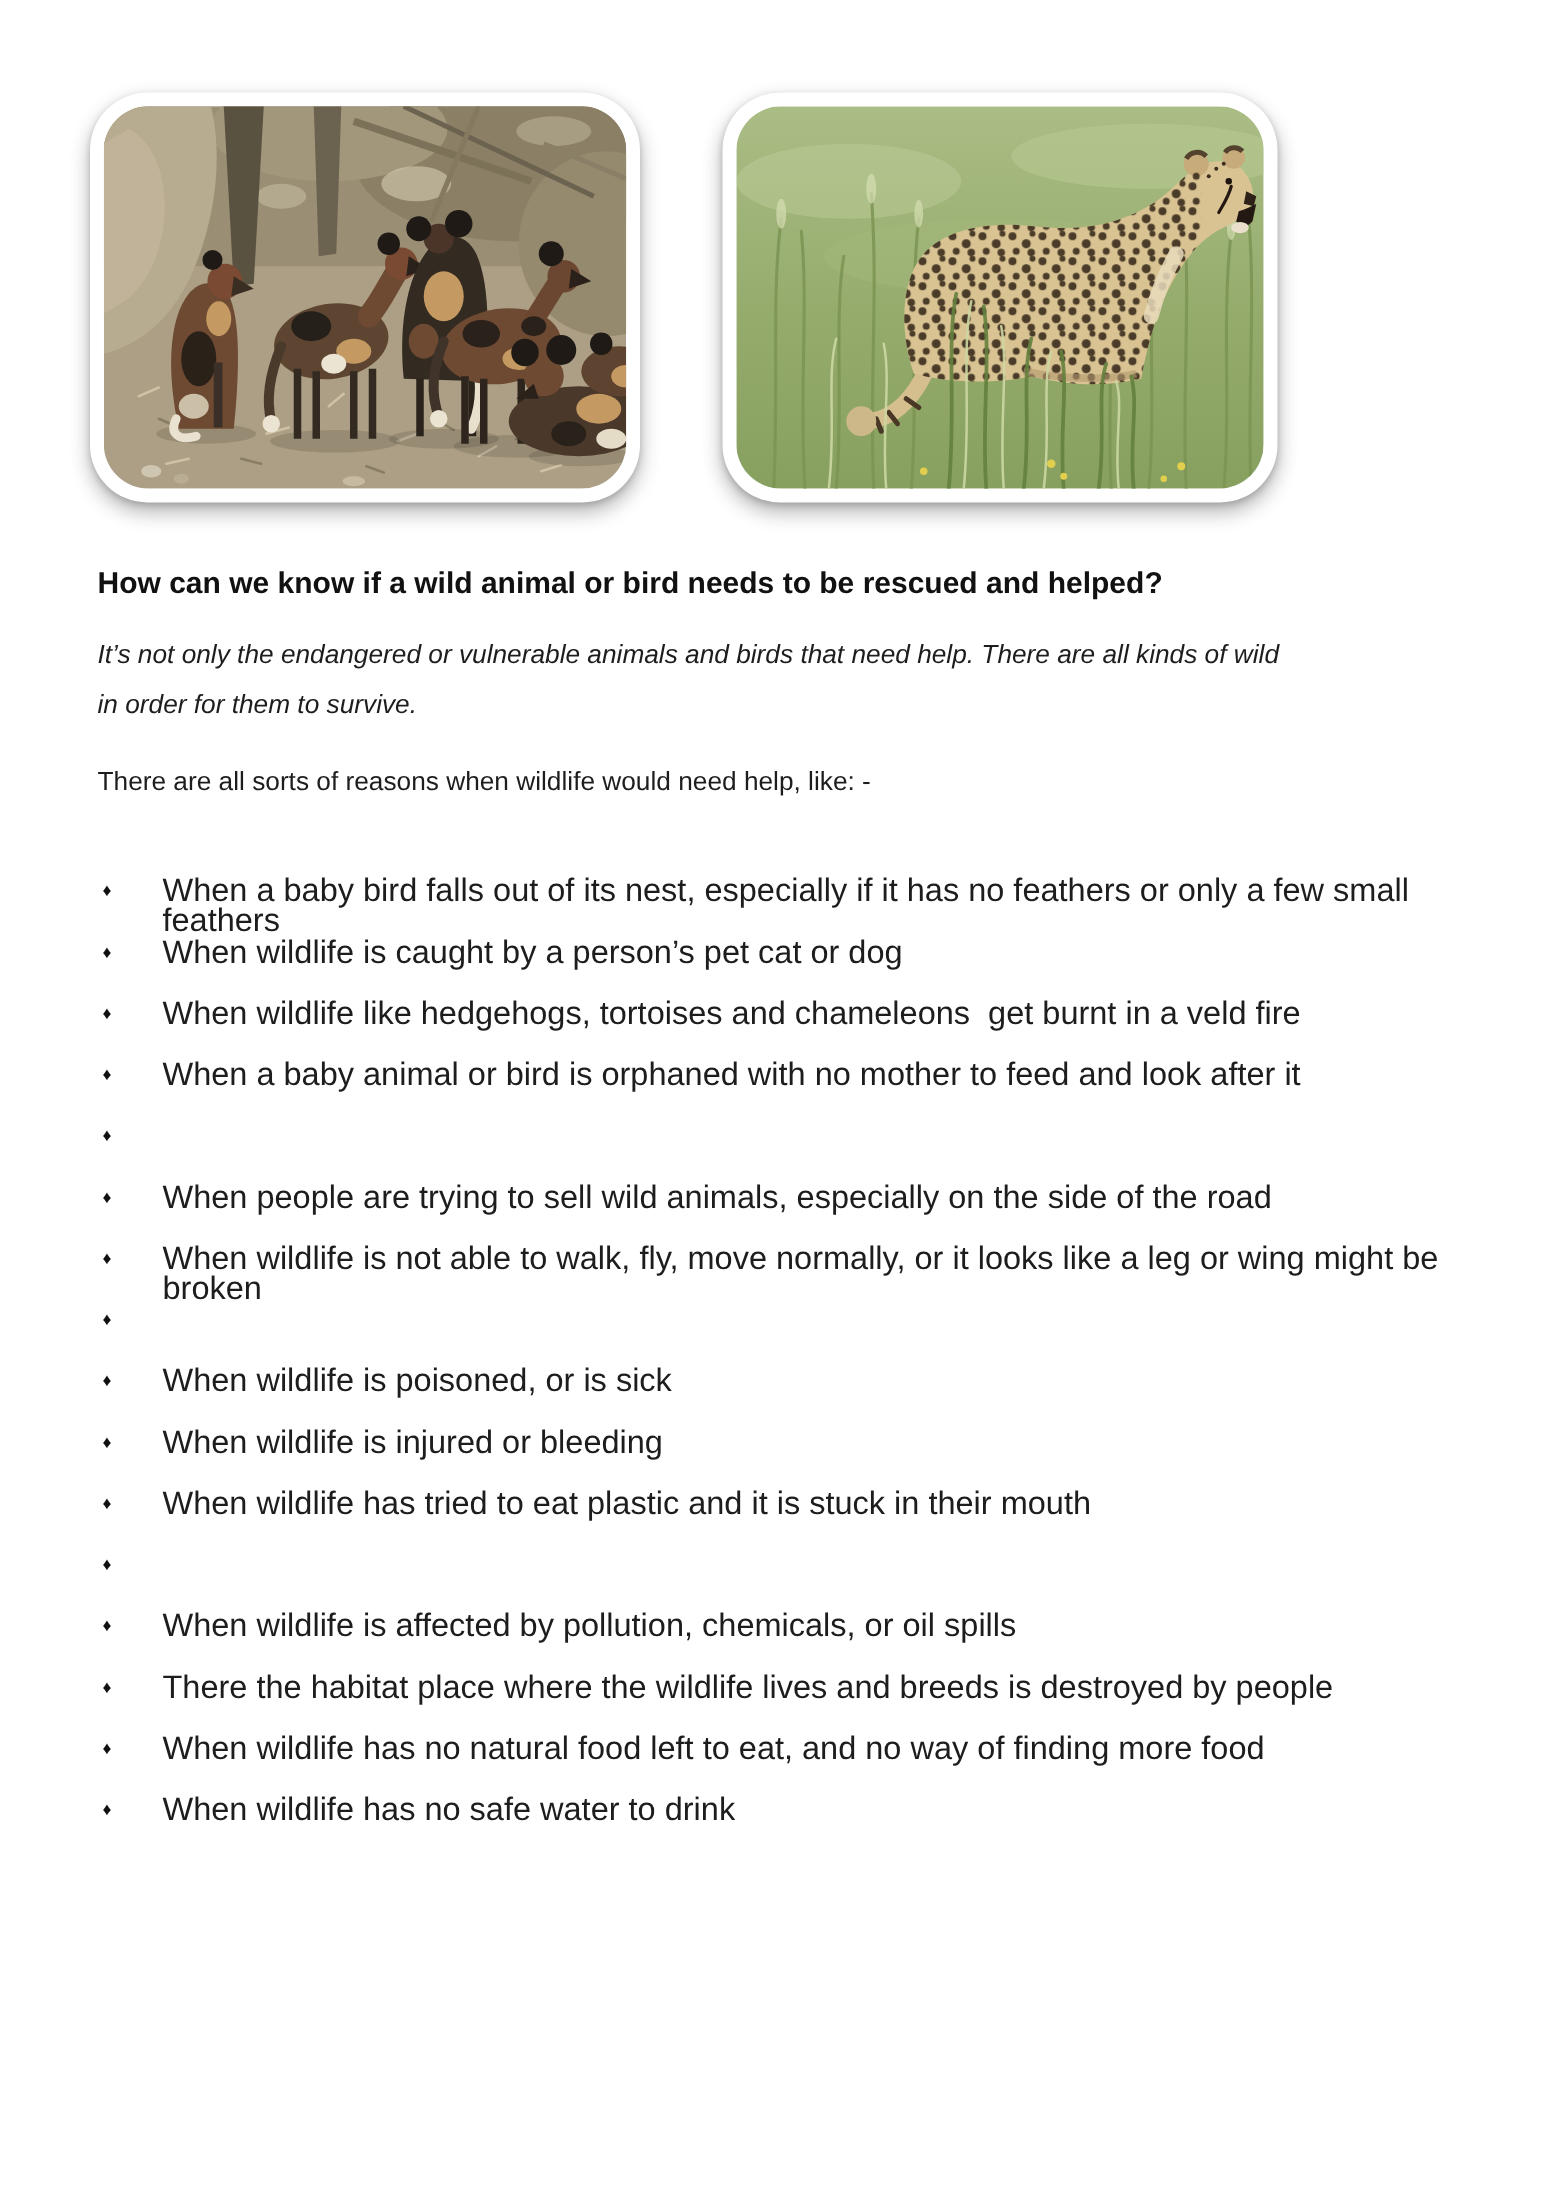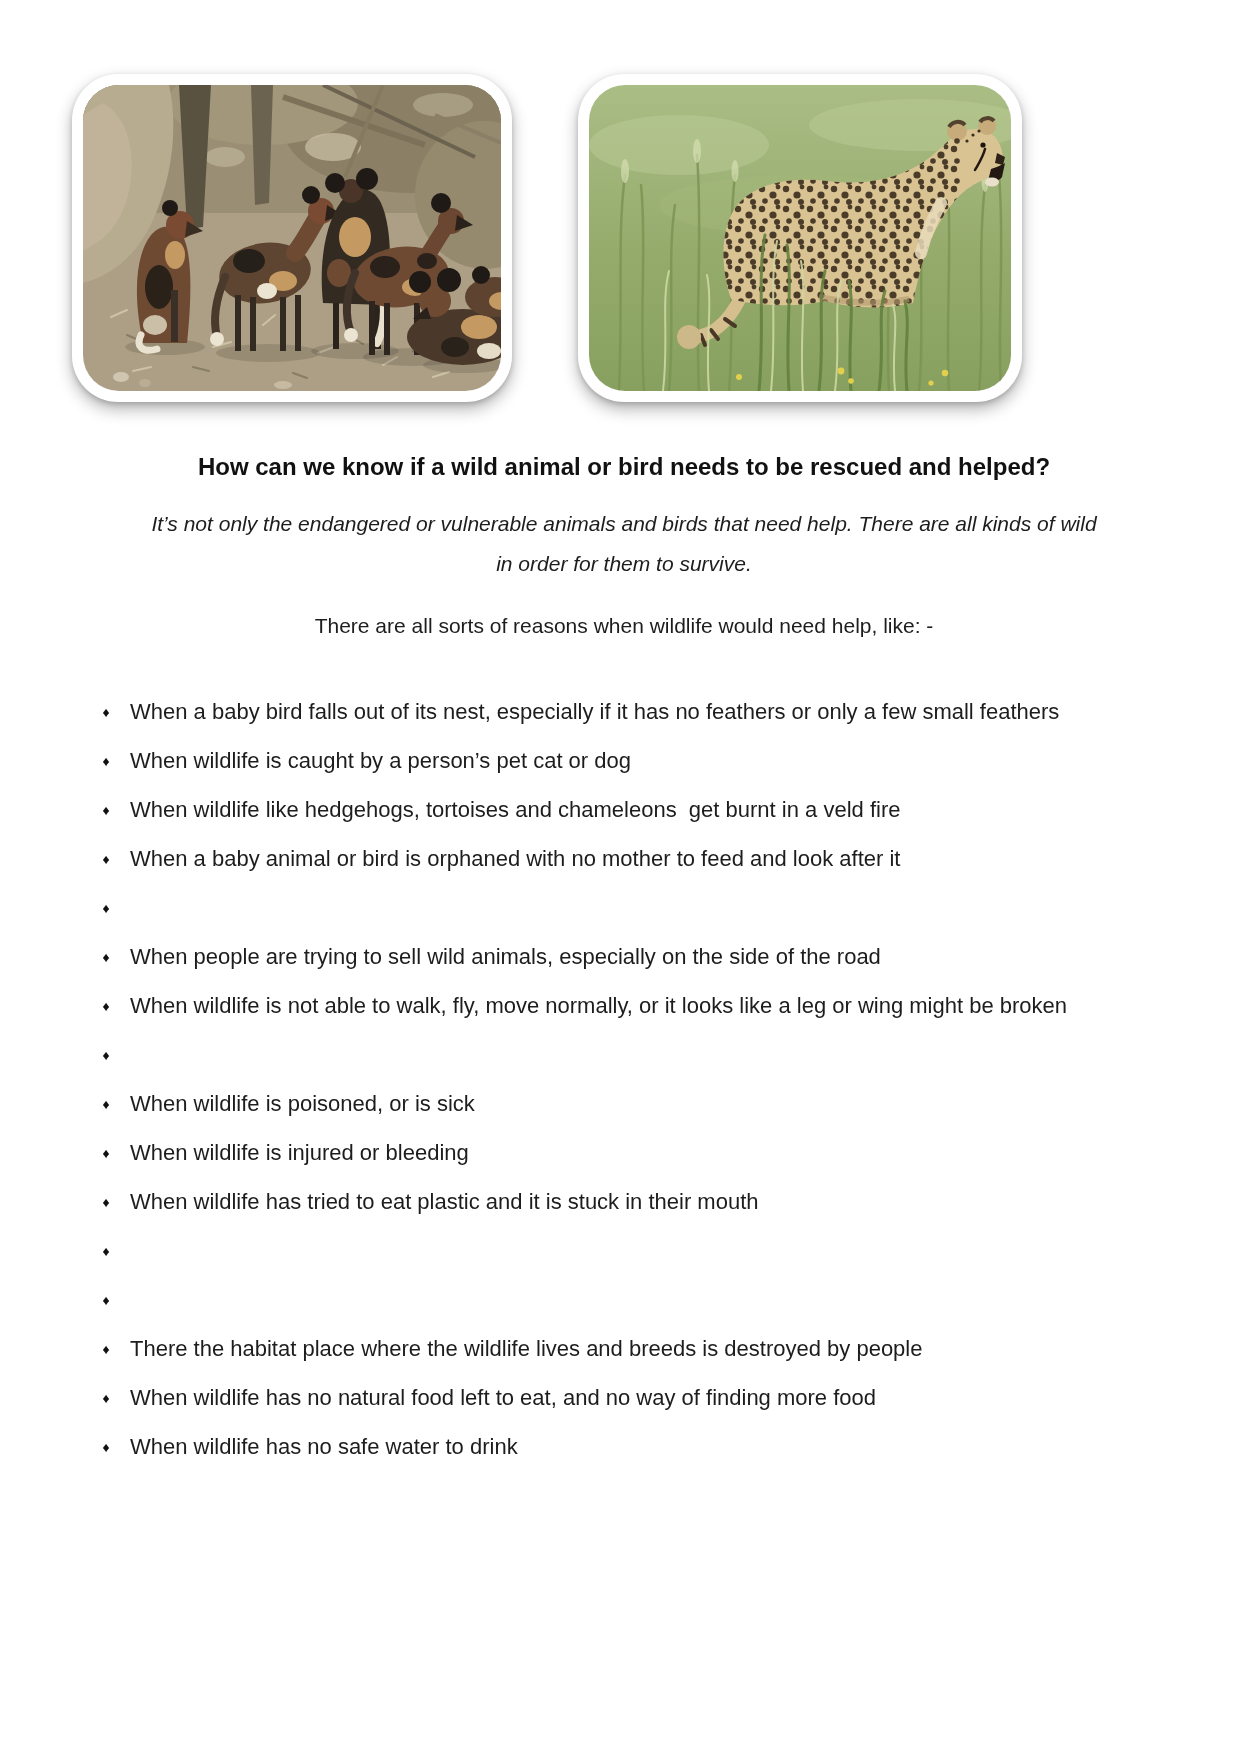--- a/index.html
+++ b/index.html
@@ -5,21 +5,20 @@
   * { box-sizing: border-box; }
   html, body { margin: 0; padding: 0; background: #ffffff; }
   .page {
     position: relative;
     width: 1240px;
     height: 1753px;
     background: #ffffff;
     font-family: "Liberation Sans", sans-serif;
     color: #1d1d1d;
     overflow: hidden;
-    text-align: center;
   }
   .photos-row {
     display: flex;
     gap: 66px;
     padding: 74px 0 0 72px;
     align-items: flex-start;
   }
   .photo-frame {
     background: #ffffff;
     border-radius: 46px;
@@ -58,21 +57,21 @@
   }
   .bullet {
     width: 52px;
     flex: 0 0 52px;
     font-size: 14px;
     line-height: 24px;
     padding-left: 4px;
     color: #111111;
   }
   .reason-text {
-    font-size: 22px;
+    font-size: 26px;
     line-height: 24px;
     white-space: pre-wrap;
   }
 </style>
 </head>
 <body>
 
 <div class="page">
 
   <div class="photos-row">
@@ -350,20 +349,21 @@
       </li>
       <li class="reason">
         <span class="bullet">♦</span>
         <span class="reason-text">When wildlife has tried to eat plastic and it is stuck in their mouth</span>
       </li>
       <li class="reason">
         <span class="bullet">♦</span>
       </li>
       <li class="reason">
         <span class="bullet">♦</span>
+        <span class="reason-text">When wildlife is affected by pollution, chemicals, or oil spills</span>
       </li>
       <li class="reason">
         <span class="bullet">♦</span>
         <span class="reason-text">There the habitat place where the wildlife lives and breeds is destroyed by people</span>
       </li>
       <li class="reason">
         <span class="bullet">♦</span>
         <span class="reason-text">When wildlife has no natural food left to eat, and no way of finding more food</span>
       </li>
       <li class="reason">

